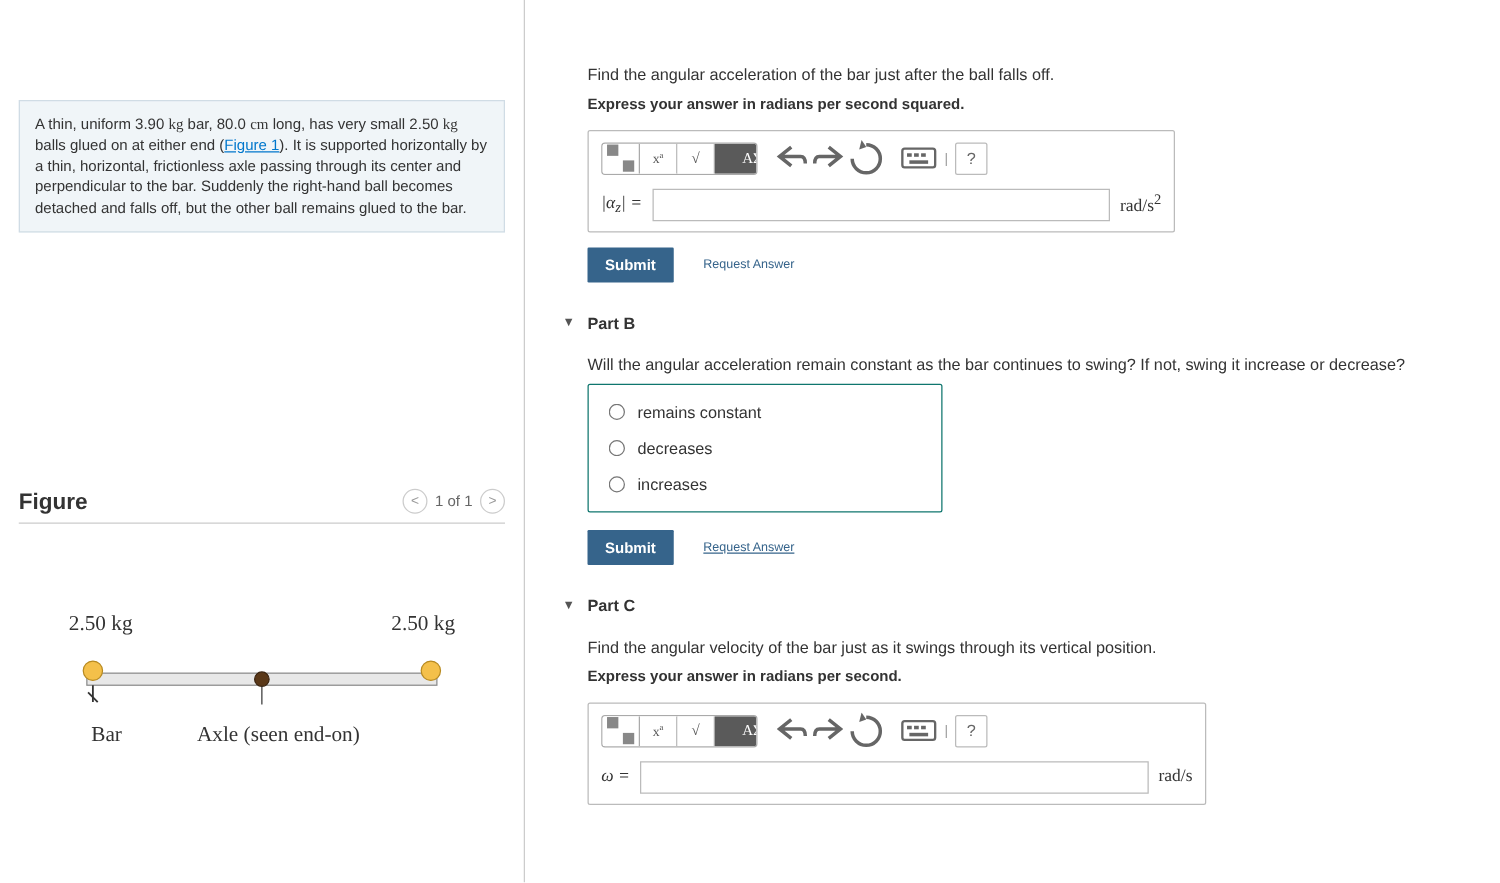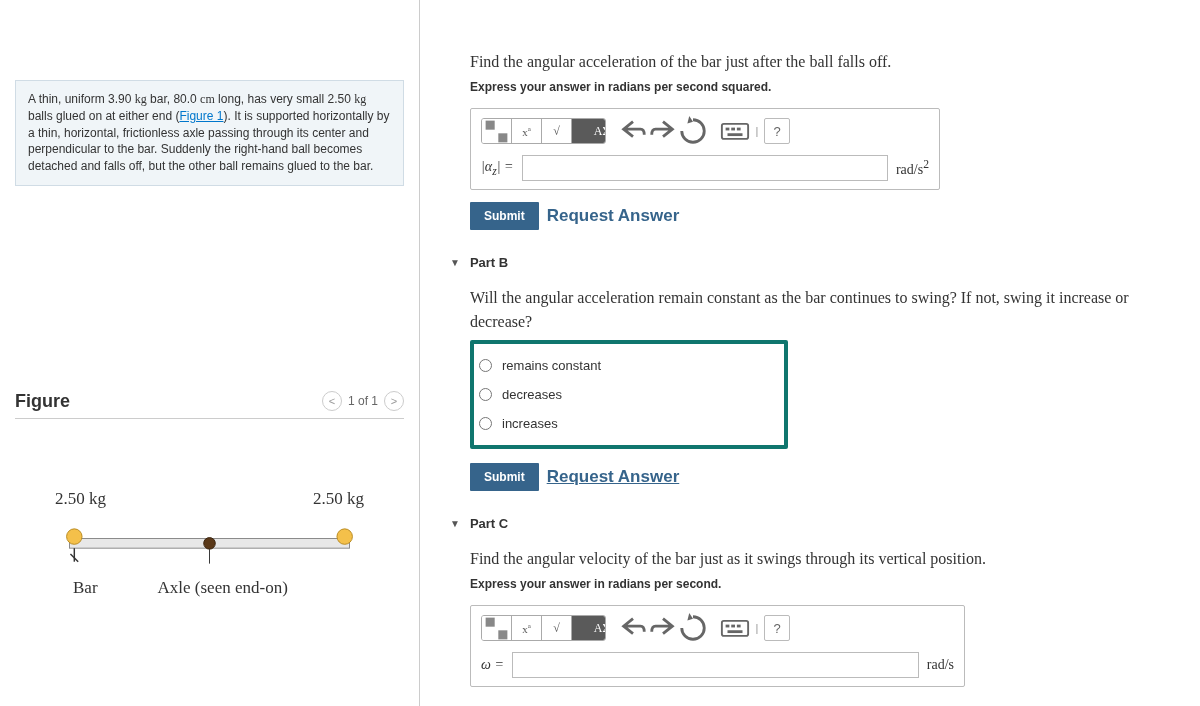--- a/index.html
+++ b/index.html
@@ -81,25 +81,24 @@
       font-weight: bold;
       font-size: 13px;
       margin-bottom: 16px;
       cursor: pointer;
     }
     .part-collapse .caret {
       font-size: 10px;
       color: #555;
     }
     .question-text {
-      font-size: 16px;
+      font-size: 13px;
       line-height: 1.5;
       margin-left: 20px;
       margin-bottom: 6px;
-      font-family: Liberation Serif, serif;
     }
     .question-emph {
       font-size: 12px;
       font-weight: bold;
       margin-left: 20px;
       margin-bottom: 14px;
     }
     .answer-label {
       font-family: Georgia, 'Times New Roman', serif;
       font-style: italic;
@@ -113,46 +112,46 @@
       font-size: 13px;
     }
     .answer-unit {
       font-family: Georgia, 'Times New Roman', serif;
       font-size: 14px;
     }
     .submit-row {
       margin-left: 20px;
       display: flex;
       align-items: center;
-      gap: 8px;
+      gap: 24px;
     }
     .submit-btn {
       background: #36648b;
       color: #fff;
       border: none;
       padding: 7px 14px;
       font-size: 12px;
       font-weight: bold;
       cursor: pointer;
       border-radius: 1px;
     }
     .request-answer {
       color: #36648b;
-      font-size: 17px;
-      font-weight: bold;
+      font-size: 10px;
+      font-weight: normal;
       cursor: pointer;
     }
     .request-answer.underline { text-decoration: underline; }
     .radio-box {
-      border: 4px solid #0f766e;
+      border: 1px solid #0f766e;
       border-radius: 2px;
-      padding: 14px 5px;
+      padding: 14px 16px;
       margin-left: 20px;
       margin-bottom: 14px;
-      width: 318px;
+      width: 284px;
     }
     .radio-option {
       display: flex;
       align-items: center;
       gap: 10px;
       margin-bottom: 14px;
       font-size: 13px;
     }
     .radio-option:last-child { margin-bottom: 0; }
     .radio-option input { cursor: pointer; }

